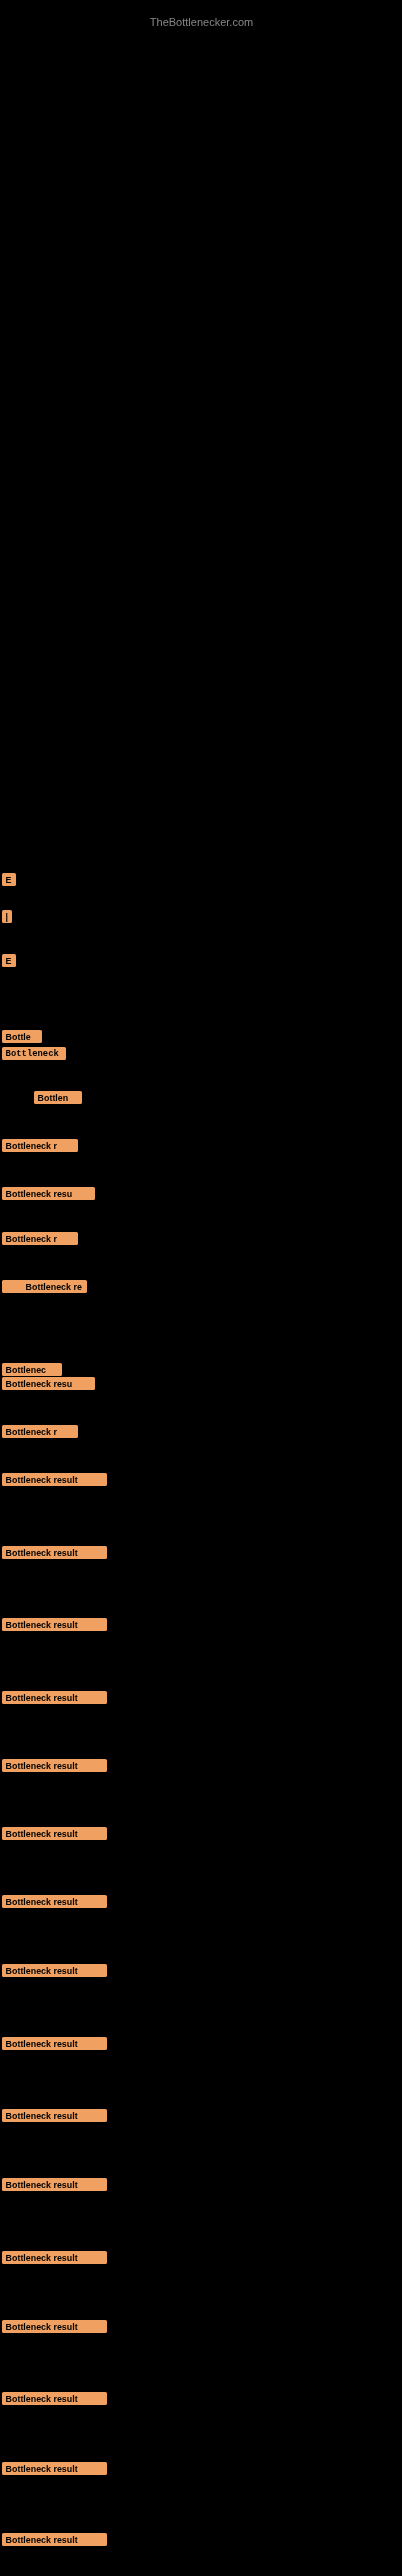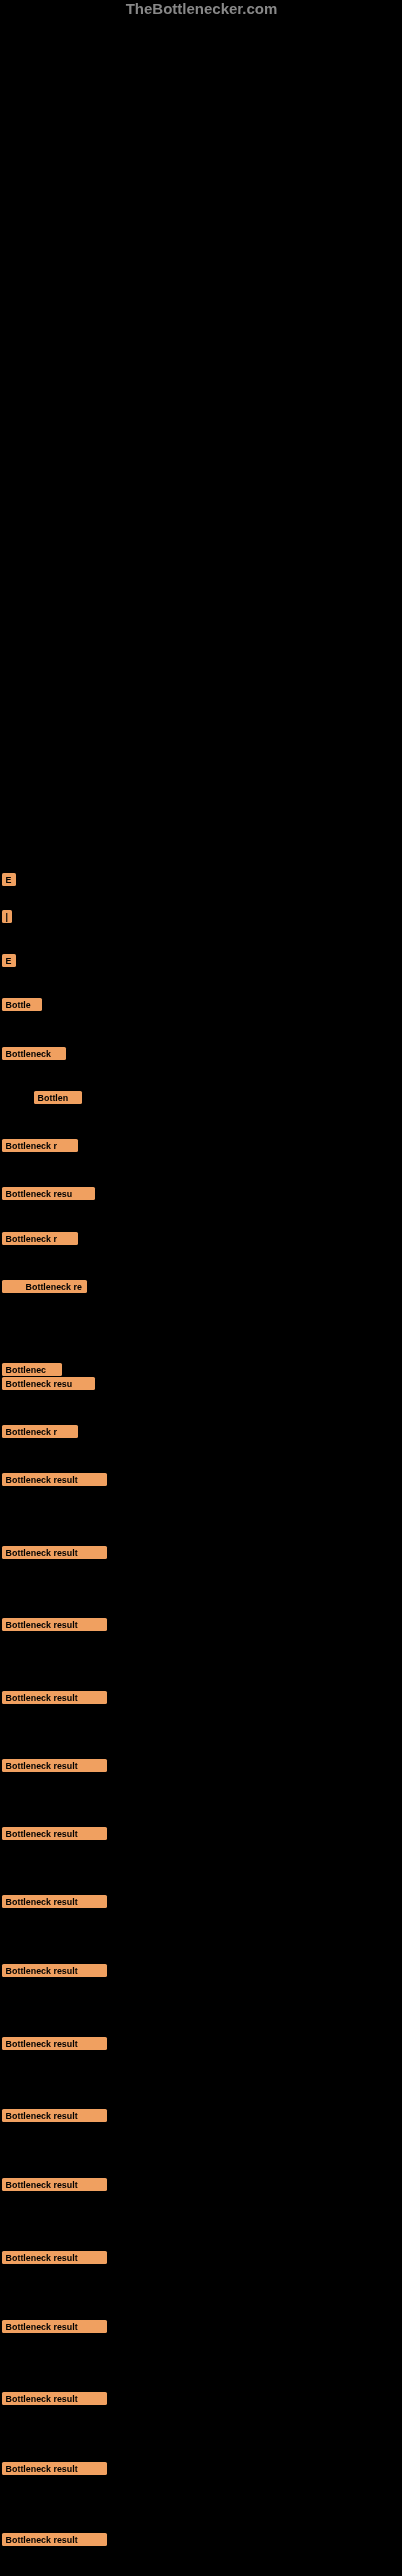--- a/index.html
+++ b/index.html
@@ -9,27 +9,26 @@
     }
     body {
       background-color: #000000;
       width: 403px;
       min-height: 2576px;
       font-family: Arial, sans-serif;
       position: relative;
     }
     .site-title {
       position: absolute;
-      top: 0;
+      top: 16px;
       left: 50%;
       transform: translateX(-50%);
       color: #888888;
-      font-size: 15px;
+      font-size: 11px;
       white-space: nowrap;
-      font-weight: bold;
     }
     .bottleneck-label {
       position: absolute;
       background-color: #f0a060;
       color: #000;
       font-size: 8.9px;
       font-weight: bold;
       padding: 1.6px 4px;
       border-radius: 1.6px;
       white-space: nowrap;
@@ -37,22 +36,22 @@
   </style>
 </head>
 <body>
 
 <span class="site-title">TheBottlenecker.com</span>
 
 <div id="labels-container">
     <div class="bottleneck-label" style="top: 873px; left: 1.6px; min-width: 11.3px;">E</div>
     <div class="bottleneck-label" style="top: 910px; left: 1.6px; min-width: 8px;">|</div>
     <div class="bottleneck-label" style="top: 954px; left: 1.6px; min-width: 11.3px;">E</div>
-    <div class="bottleneck-label" style="top: 998px; left: 1.6px; min-width: 40px;">Bottle</div>
-    <div class="bottleneck-label" style="top: 1047px; left: 1.6px; min-width: 64px;">Bottleneck</div>
+    <div class="bottleneck-label" style="top: 1030px; left: 1.6px; min-width: 40px;">Bottle</div>
+    <div class="bottleneck-label" style="top: 1047px; left: 1.6px; min-width: 64px; font-family: Liberation Mono, monospace;">Bottleneck</div>
     <div class="bottleneck-label" style="top: 1091px; left: 1.6px; min-width: 48px; margin-left: 32px;">Bottlen</div>
     <div class="bottleneck-label" style="top: 1139px; left: 1.6px; min-width: 76px;">Bottleneck r</div>
     <div class="bottleneck-label" style="top: 1187px; left: 1.6px; min-width: 93px;">Bottleneck resu</div>
     <div class="bottleneck-label" style="top: 1232px; left: 1.6px; min-width: 76px;">Bottleneck r</div>
     <div class="bottleneck-label" style="top: 1280px; left: 1.6px; min-width: 85px; padding-left: 24px;">Bottleneck re</div>
     <div class="bottleneck-label" style="top: 1363px; left: 1.6px; min-width: 60px;">Bottlenec</div>
     <div class="bottleneck-label" style="top: 1377px; left: 1.6px; min-width: 93px;">Bottleneck resu</div>
     <div class="bottleneck-label" style="top: 1425px; left: 1.6px; min-width: 76px;">Bottleneck r</div>
     <div class="bottleneck-label" style="top: 1473px; left: 1.6px; min-width: 105px;">Bottleneck result</div>
     <div class="bottleneck-label" style="top: 1546px; left: 1.6px; min-width: 105px;">Bottleneck result</div>

